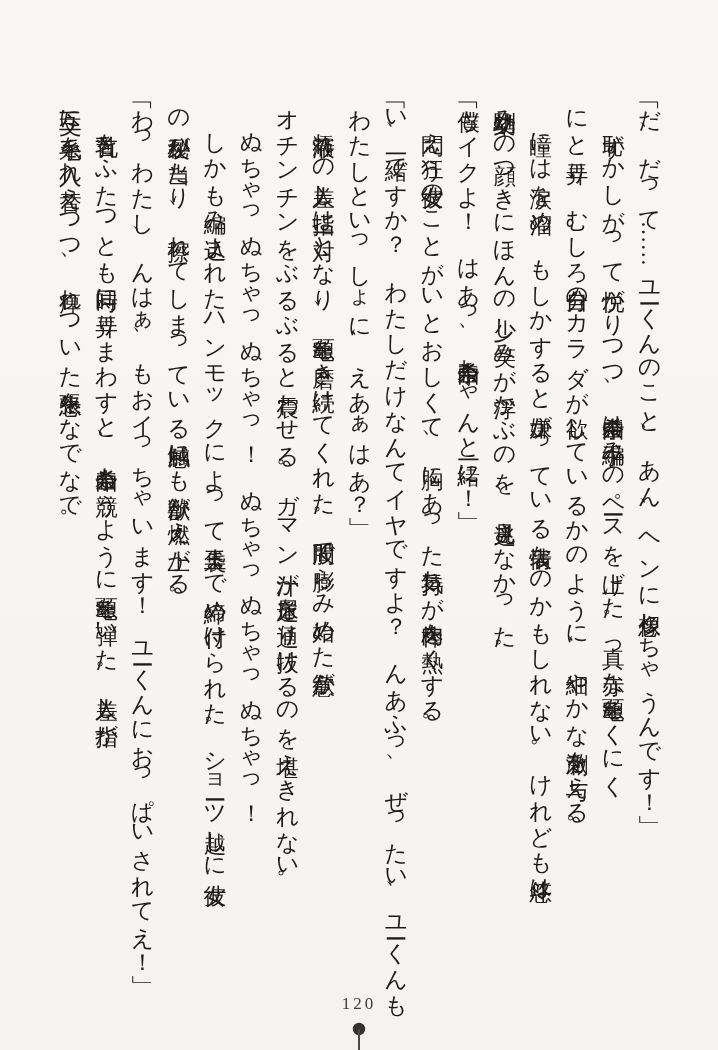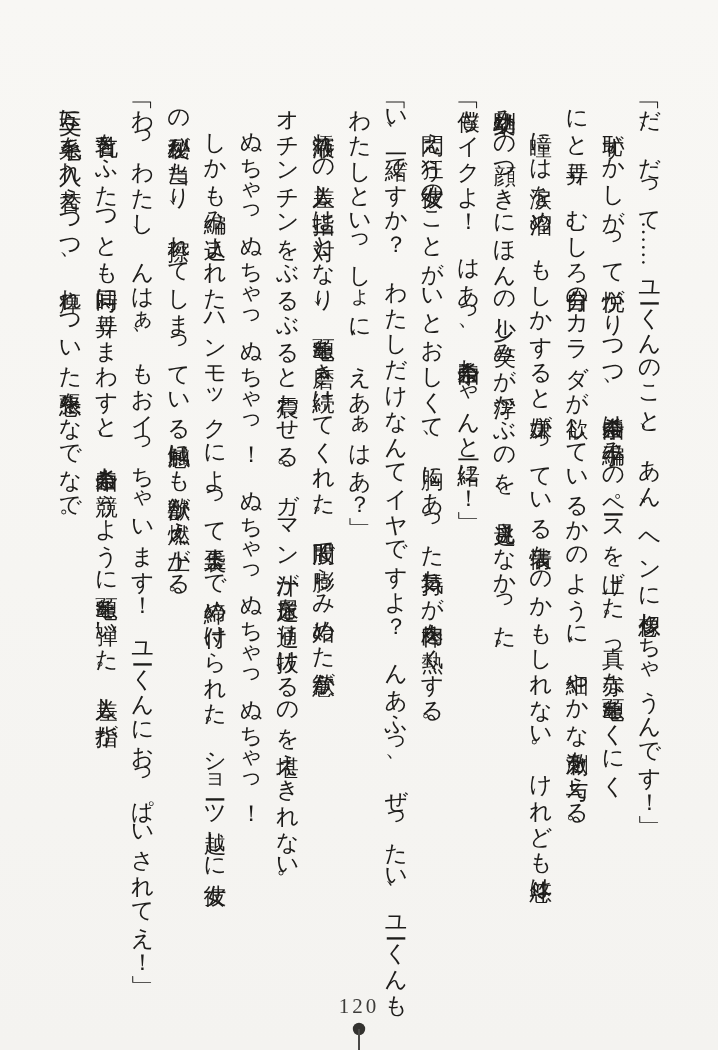--- a/index.html
+++ b/index.html
@@ -39,21 +39,21 @@
   }
   .text-area p.line.indent {
     text-indent: 1em;
   }
   .page-number {
     position: absolute;
     top: 994px;
     left: 0;
     width: 100%;
     text-align: center;
-    font-size: 21px;
+    font-size: 17px;
     letter-spacing: 3px;
     color: #3d3c3a;
   }
   .pin-ornament {
     position: absolute;
     top: 1022px;
     left: 50%;
     transform: translateX(-50%);
     width: 20px;
     height: 28px;

